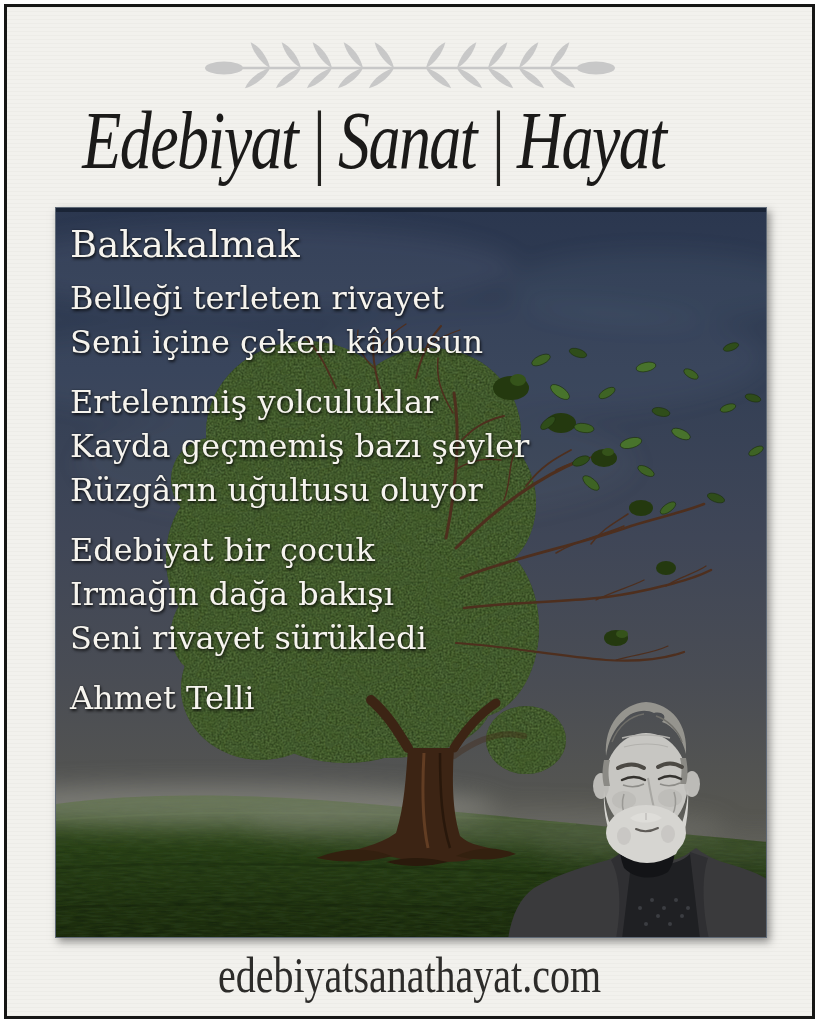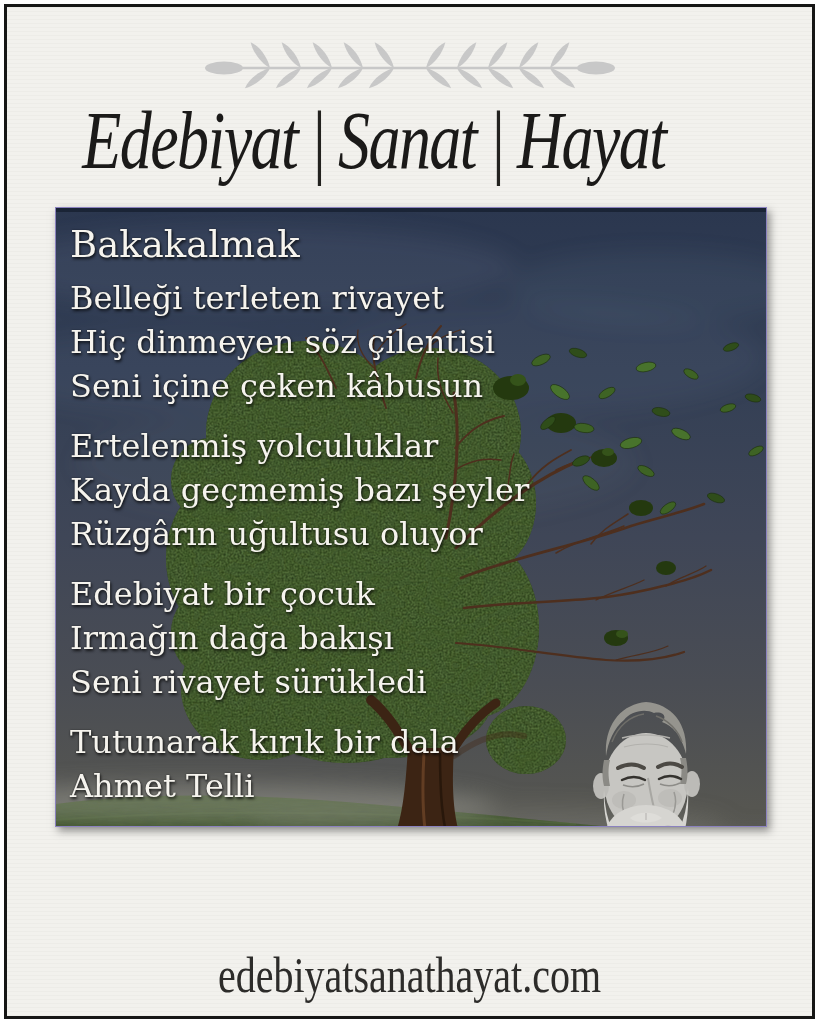--- a/index.html
+++ b/index.html
@@ -14,24 +14,24 @@
   }
   .ornament{position:absolute;top:36px;left:50%;transform:translateX(-50%);}
   .title{position:absolute;top:100px;left:0;width:100%;text-align:left;white-space:nowrap;font-style:italic;}
   .title-inner{
     display:inline-block;transform:scaleX(.78);transform-origin:center;
     font-family:"Liberation Serif",serif;font-size:82px;font-weight:400;
     color:#1b1a19;letter-spacing:-2px;line-height:1;
   }
   .sep{margin:0 16px;font-weight:400;color:#23221f;}
   .photo{
-    position:absolute;left:55px;top:207px;width:712px;height:620px;box-sizing:border-box;
+    position:absolute;left:55px;top:207px;width:712px;height:731px;box-sizing:border-box;
     border:1px solid rgba(140,150,162,.65);
     box-shadow:3px 4px 8px rgba(45,45,45,.5);
-    overflow:hidden;background:#8b5cf6;
+    overflow:hidden;background:#0f172a;
   }
   .photo svg{position:absolute;left:0;top:0;}
   .poem{
     position:absolute;left:14px;top:10px;right:8px;
     color:#f6f4ee;
     text-shadow:1px 2px 3px rgba(0,0,0,.75), 0 0 2px rgba(0,0,0,.45);
     pointer-events:none;
   }
   .poem-title{font-size:37px;line-height:54px;}
   .poem-line{font-size:32px;line-height:44px;}
@@ -309,35 +309,33 @@
       <path d="M580,621 Q590,626 602,620" stroke="#5e5b57" stroke-width="2" fill="none" stroke-linecap="round"></path>
     </g>
 
     <rect x="0" y="0" width="712" height="4" fill="#0d1522" opacity=".55"></rect>
   </svg>
 
   <div class="poem">
     <div class="poem-title">Bakakalmak</div>
     <div class="stanza first">
       <div class="poem-line">Belleği terleten rivayet</div>
-      <div class="poem-line">Hiç dinmeyen söz çilentisi</div>
       <div class="poem-line">Seni içine çeken kâbusun</div>
     </div>
     <div class="stanza">
       <div class="poem-line">Ertelenmiş yolculuklar</div>
       <div class="poem-line">Kayda geçmemiş bazı şeyler</div>
       <div class="poem-line">Rüzgârın uğultusu oluyor</div>
     </div>
     <div class="stanza">
       <div class="poem-line">Edebiyat bir çocuk</div>
       <div class="poem-line">Irmağın dağa bakışı</div>
       <div class="poem-line">Seni rivayet sürükledi</div>
     </div>
     <div class="stanza">
-      <div class="poem-line">Tutunarak kırık bir dala</div>
       <div class="poem-line">Ahmet Telli</div>
     </div>
   </div>
 </div>
 
 <div class="footer">
   <span class="footer-inner">edebiyatsanathayat.com</span>
 </div>
 
 </body></html>

